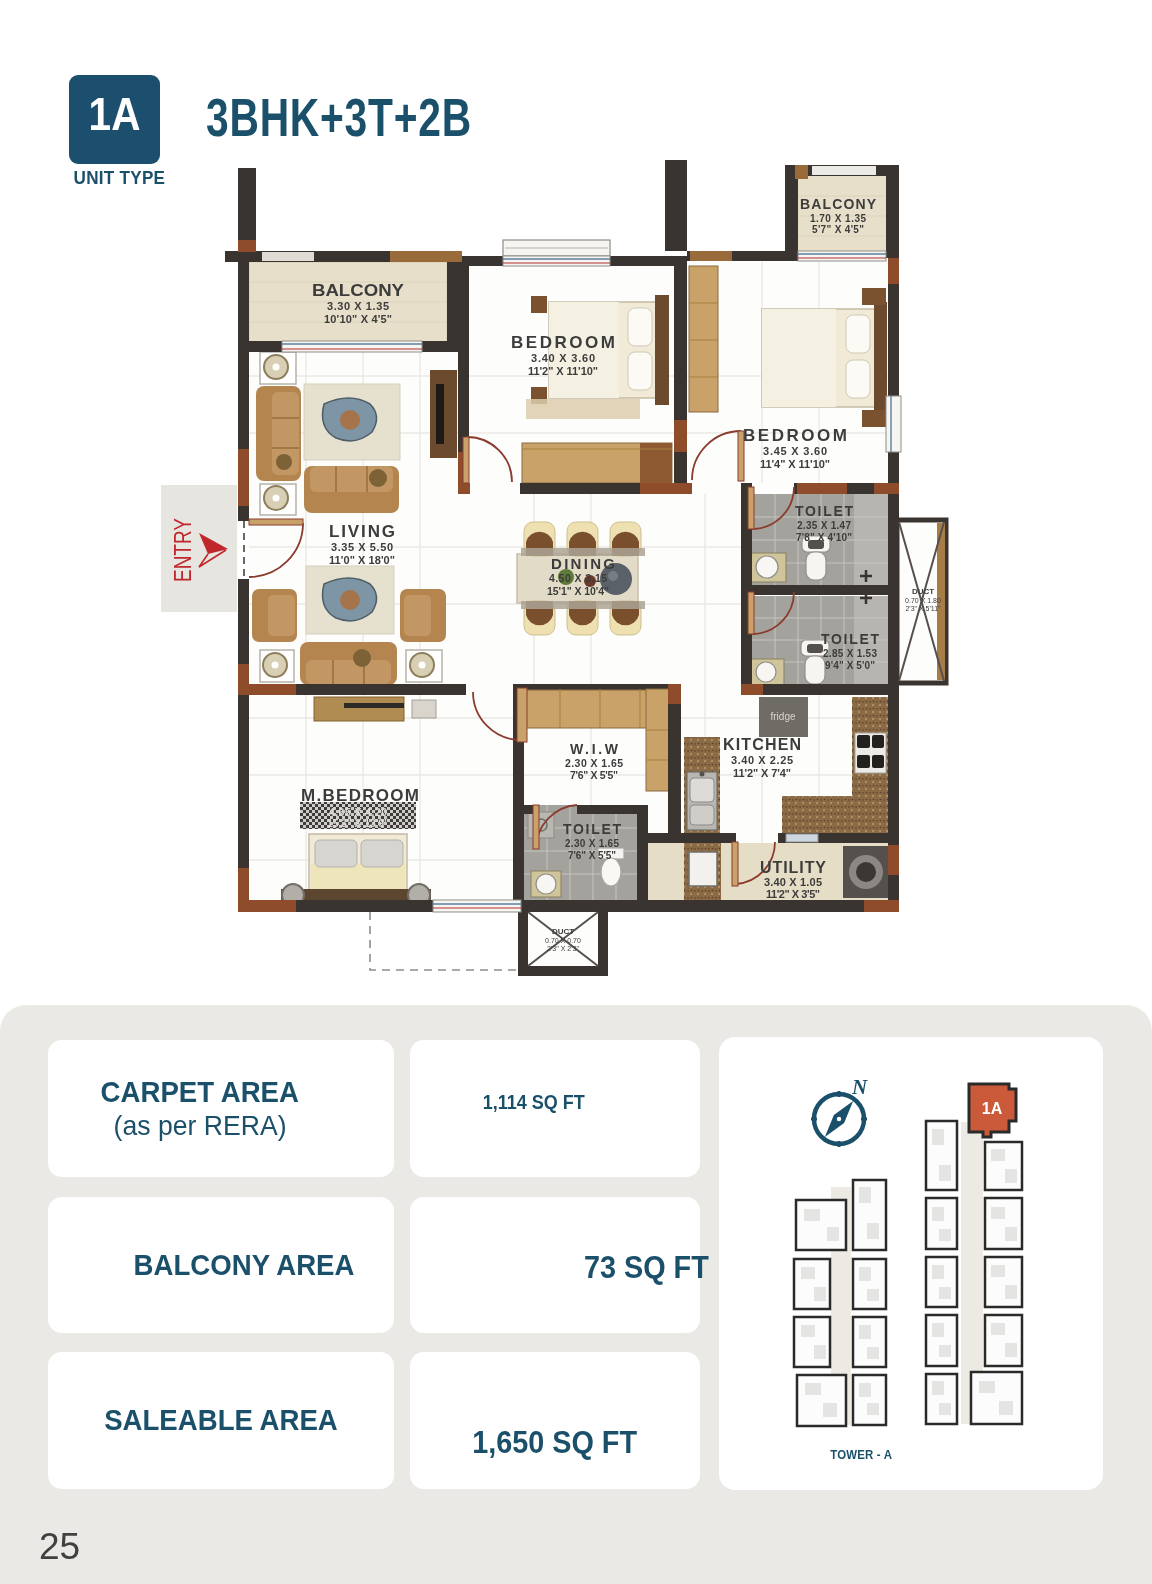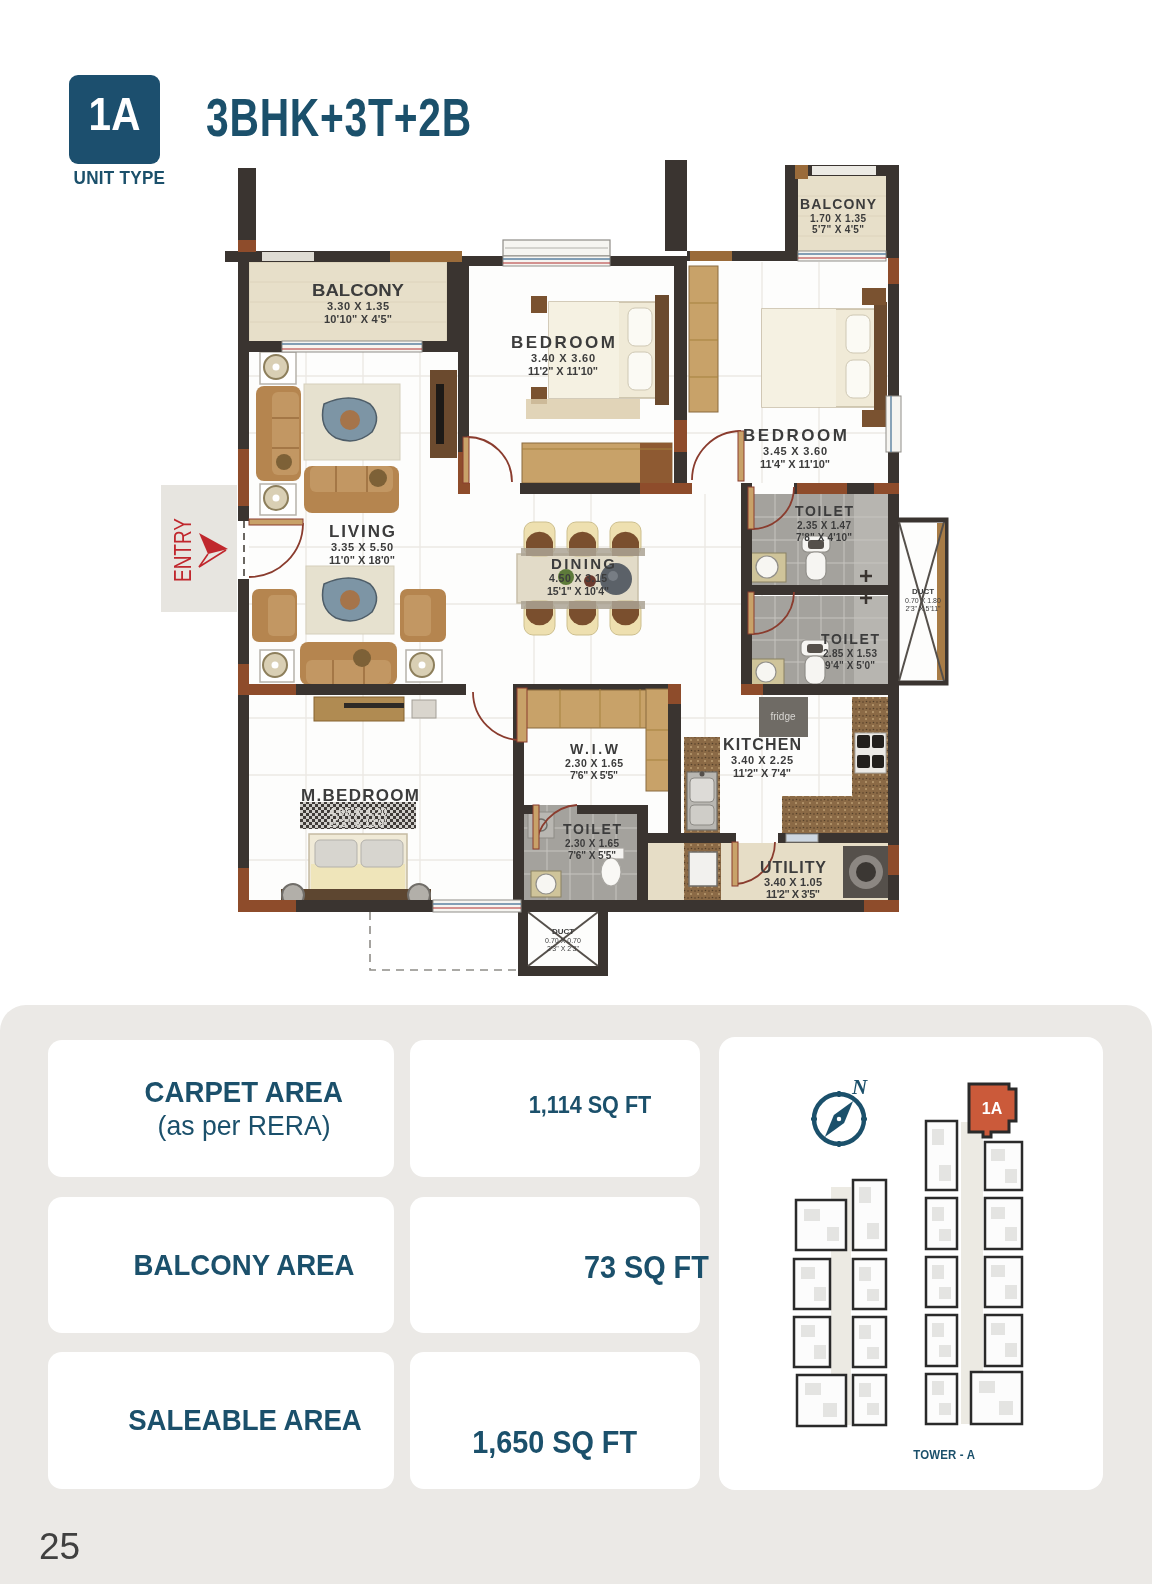--- a/index.html
+++ b/index.html
@@ -504,37 +504,37 @@
 
   <path d="M 199 533 L 228 549 L 208 554 Z" fill="#c0272d"></path>
   <path d="M 208 554 L 199 567 L 226 550" fill="none" stroke="#c0272d" stroke-width="1.6"></path>
   </g>
 </svg>
 
 <div class="abs" style="left:0;top:1005px;width:1152px;height:579px;background:#ebe9e6;border-radius:26px 26px 0 0;"></div>
 
 <div class="abs" style="left:48px;top:1040px;width:346px;height:137px;background:#fff;border-radius:14px;"></div>
 
-<div class="abs teal" style="left:48px;top:1075px;width:304px;text-align:center;font-weight:bold;font-size:30px;line-height:33px;padding-left:44px;"><span style="display:inline-block;transform:scaleX(.92);">CARPET AREA</span><br><span style="display:inline-block;transform:scaleX(.95);font-weight:normal;font-size:28px;">(as per RERA)</span></div>
+<div class="abs teal" style="left:48px;top:1075px;width:304px;text-align:center;font-weight:bold;font-size:30px;line-height:33px;"><span style="display:inline-block;transform:scaleX(.92);">CARPET AREA</span><br><span style="display:inline-block;transform:scaleX(.95);font-weight:normal;font-size:28px;">(as per RERA)</span></div>
 
 <div class="abs" style="left:410px;top:1040px;width:290px;height:137px;background:#fff;border-radius:14px;"></div>
 
-<div class="abs teal" style="left:410px;top:1091px;width:248px;text-align:right;font-weight:600;font-size:24px;"><span style="display:inline-block;transform:scaleX(.9);">1,114 SQ FT</span></div>
+<div class="abs teal" style="left:410px;top:1091px;width:248px;text-align:center;font-weight:600;font-size:20px;"><span style="display:inline-block;transform:scaleX(.9);">1,114 SQ FT</span></div>
 
 <div class="abs" style="left:48px;top:1197px;width:346px;height:136px;background:#fff;border-radius:14px;"></div>
 
 <div class="abs teal" style="left:48px;top:1248px;width:392px;text-align:center;font-weight:bold;font-size:30px;"><span style="display:inline-block;transform:scaleX(.92);">BALCONY AREA</span></div>
 
 <div class="abs" style="left:410px;top:1197px;width:290px;height:136px;background:#fff;border-radius:14px;"></div>
 
 <div class="abs teal" style="left:426px;top:1249px;width:290px;text-align:right;font-weight:600;font-size:32px;"><span style="display:inline-block;transform:scaleX(.9);">73 SQ FT</span></div>
 
 <div class="abs" style="left:48px;top:1352px;width:346px;height:137px;background:#fff;border-radius:14px;"></div>
 
-<div class="abs teal" style="left:48px;top:1403px;width:346px;text-align:center;font-weight:bold;font-size:30px;margin-left:24px;"><span style="display:inline-block;transform:scaleX(.92);">SALEABLE AREA</span></div>
+<div class="abs teal" style="left:48px;top:1403px;width:346px;text-align:center;font-weight:bold;font-size:30px;"><span style="display:inline-block;transform:scaleX(.92);">SALEABLE AREA</span></div>
 
 <div class="abs" style="left:410px;top:1352px;width:290px;height:137px;background:#fff;border-radius:14px;"></div>
 
 <div class="abs teal" style="left:410px;top:1404px;width:290px;text-align:center;font-weight:600;font-size:32px;margin-top:20px;"><span style="display:inline-block;transform:scaleX(.9);">1,650 SQ FT</span></div>
 
 <div class="abs" style="left:719px;top:1037px;width:384px;height:453px;background:#fff;border-radius:16px;"></div>
 
 <svg class="abs" style="left:719px;top:1037px;" width="384" height="453" viewBox="0 0 384 453">
   <g id="tower">
 
@@ -615,15 +615,15 @@
         <rect x="286" y="306" width="12" height="14"></rect>
     <rect x="260" y="344" width="16" height="12"></rect>
         <rect x="280" y="364" width="14" height="14"></rect>
   </g>
 
   <path d="M 250 47 h 40 v 5 h 7 v 32 h -7 v 11 h -18 v 5 h -8 v -5 h -14 z" fill="#cb5a3a" stroke="#2a2a2a" stroke-width="3"></path>
   <text x="273" y="77" font-size="16" font-weight="bold" fill="#fff" text-anchor="middle" font-family="Liberation Sans">1A</text>
   </g>
 </svg>
 
-<div class="abs teal" style="left:719px;top:1447px;width:260px;text-align:right;font-weight:bold;font-size:13px;letter-spacing:.2px;"><span style="display:inline-block;transform:scaleX(.88);">TOWER - A</span></div>
+<div class="abs teal" style="left:719px;top:1447px;width:260px;text-align:center;font-weight:bold;font-size:13px;letter-spacing:.2px;padding-left:12px;"><span style="display:inline-block;transform:scaleX(.88);">TOWER - A</span></div>
 
 <div class="abs" style="left:39px;top:1526px;font-size:37px;color:#404040;">25</div>
 
 </body></html>

